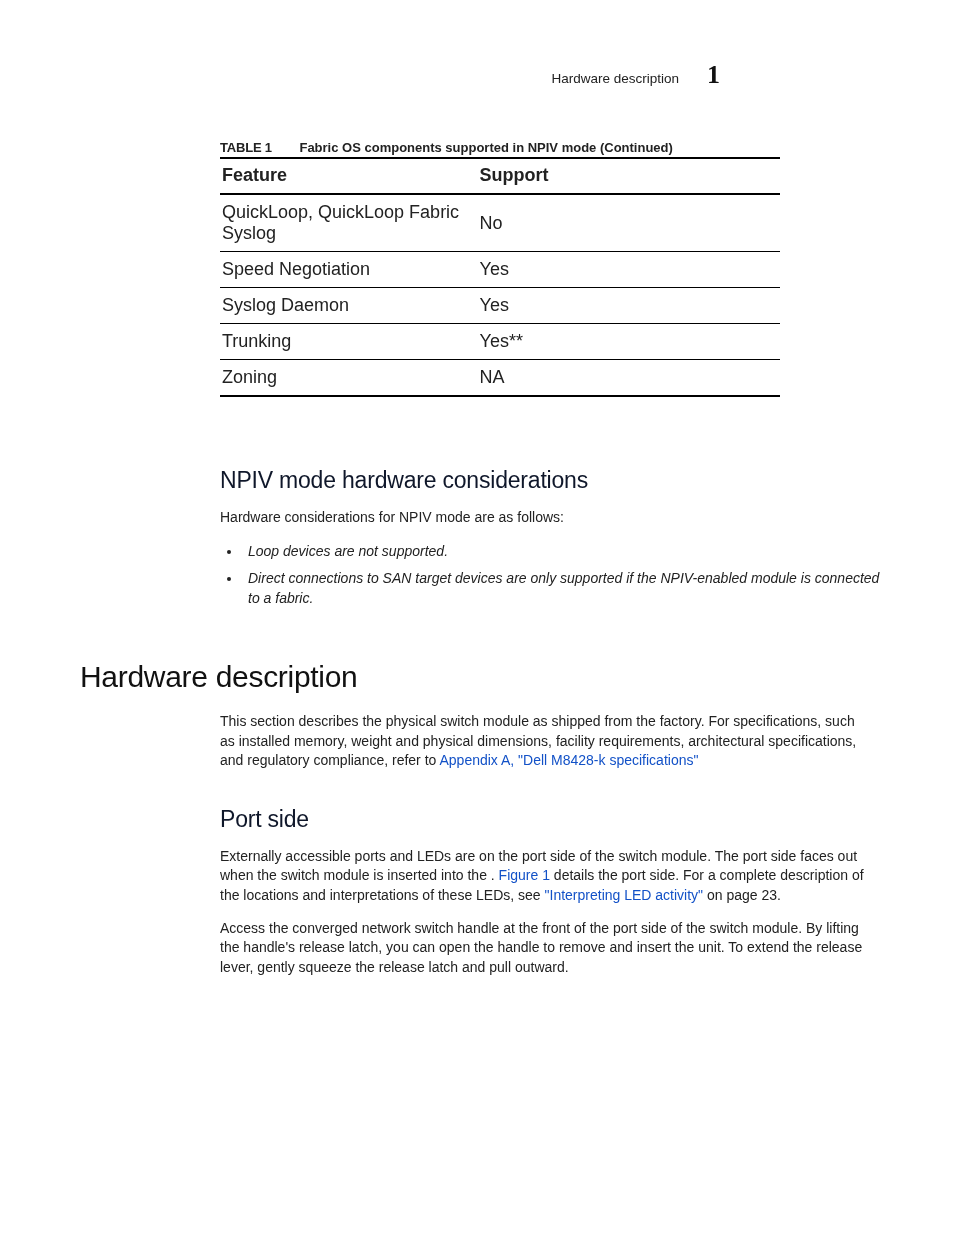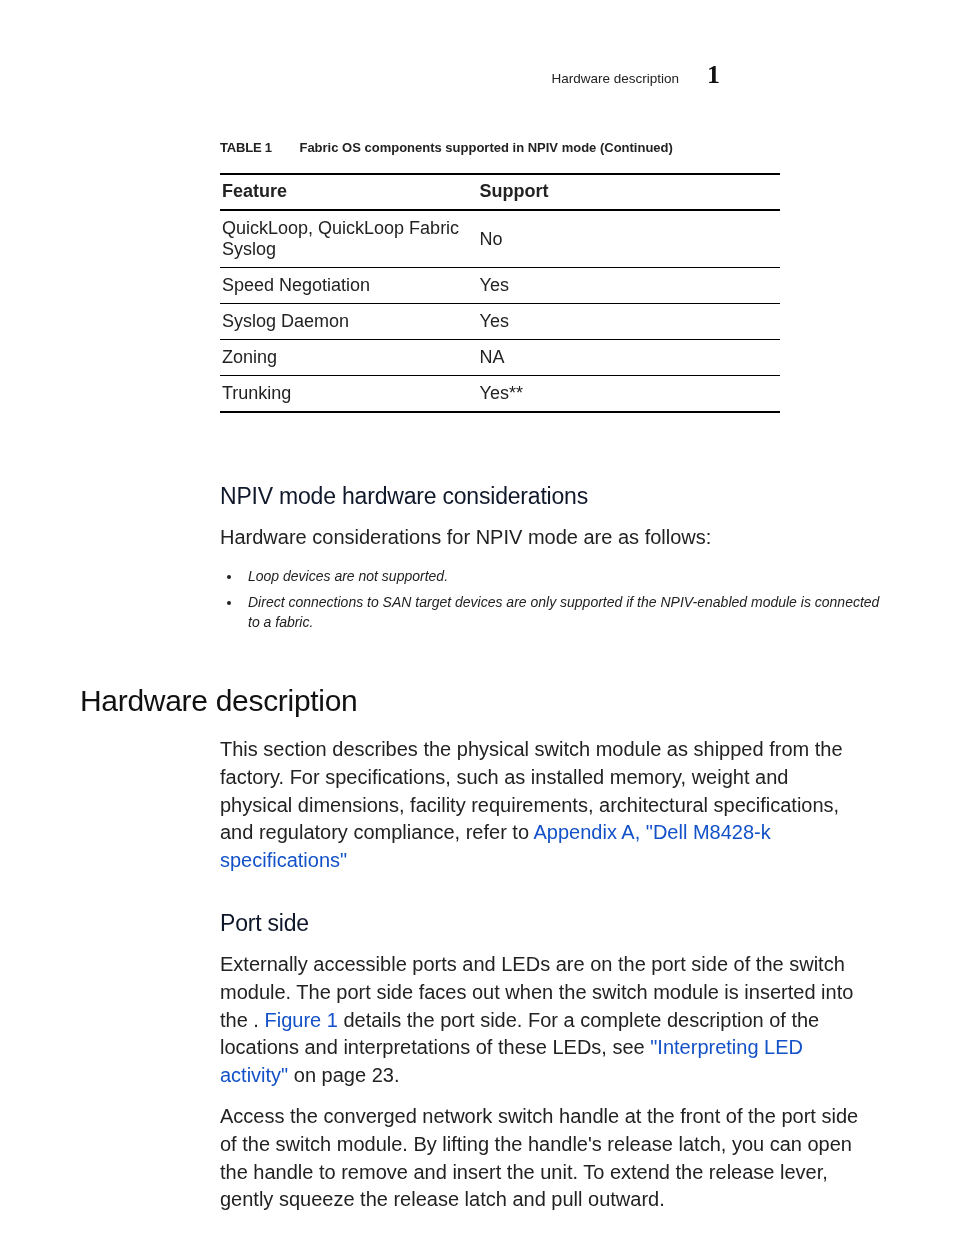--- a/index.html
+++ b/index.html
@@ -33,21 +33,21 @@
     font-size: 26px;
     font-weight: 700;
     color: #111;
   }
   .table-block {
     margin-left: 140px;
     width: 560px;
   }
   .table-caption {
     font-size: 13px;
-    margin-bottom: 18px;
+    margin-bottom: 2px;
   }
   .table-caption .tc-label {
     font-weight: 700;
     font-family: Arial, Helvetica, sans-serif;
     font-stretch: condensed;
     letter-spacing: -0.2px;
     margin-right: 24px;
   }
   .table-caption .tc-title {
     font-weight: 700;
@@ -92,21 +92,21 @@
   h1.chapter {
     font-family: Arial, Helvetica, sans-serif;
     font-stretch: condensed;
     letter-spacing: -0.3px;
     font-weight: 400;
     font-size: 30px;
     color: #111;
     margin: 52px 0 18px -140px;
   }
   p.body {
-    font-size: 20px;
+    font-size: 14px;
     line-height: 1.38;
     margin: 0 16px 14px 0;
   }
   ul.bullets {
     margin: 0 0 0 22px;
     padding: 0;
     font-size: 14px;
     line-height: 1.45;
     font-style: italic;
   }
@@ -145,26 +145,26 @@
           </tr>
         <tr>
             <td>Speed Negotiation</td>
             <td>Yes</td>
           </tr>
         <tr>
             <td>Syslog Daemon</td>
             <td>Yes</td>
           </tr>
         <tr>
+            <td>Trunking</td>
+            <td>Yes**</td>
+          </tr>
+        <tr>
             <td>Zoning</td>
             <td>NA</td>
-          </tr>
-        <tr>
-            <td>Trunking</td>
-            <td>Yes**</td>
           </tr>
       </tbody>
     </table>
   </div>
 
   <div class="body-col">
 
     <h2 class="section">NPIV mode hardware considerations</h2>
     <p class="body">Hardware considerations for NPIV mode are as follows:</p>
     <ul class="bullets">

